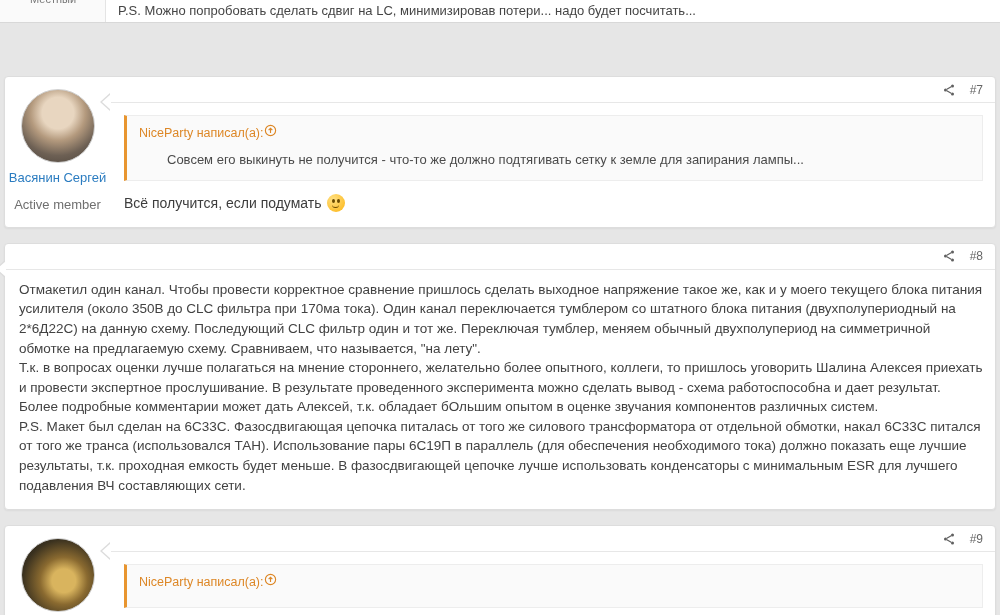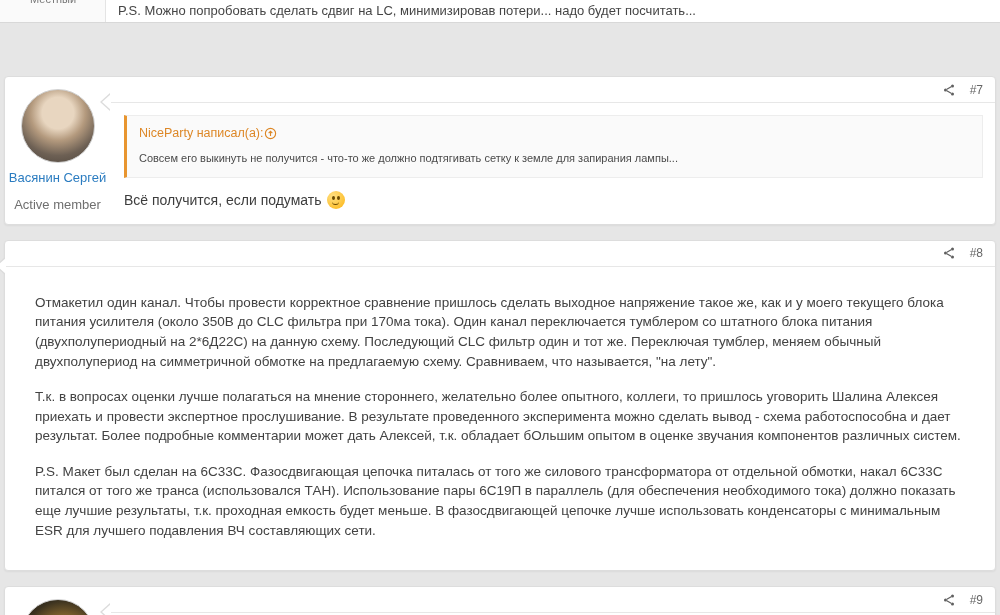--- a/index.html
+++ b/index.html
@@ -51,26 +51,26 @@
   .share-btn{color:#5f5f5f;display:flex;align-items:center;cursor:pointer;}
   .post-num{font-size:12px;color:#666;cursor:pointer;text-decoration:none;}
   .msg-body{padding:10px 12px 14px 14px;font-size:13.5px;line-height:1.45;color:#424242;}
 
   .bbquote{
     background:#fafafa;border:1px solid #ededed;border-left:3px solid #e8952f;
     margin:2px 0 12px;
   }
   .bbquote .attr{
     padding:8px 12px 2px;color:#dd8726;font-size:12.5px;cursor:pointer;
-    display:flex;align-items:center;
+    display:flex;align-items:flex-start;
   }
-  .bbquote .qbody{padding:6px 12px 10px;color:#4a4a4a;font-size:11px;line-height:1.5;}
+  .bbquote .qbody{padding:6px 12px 10px;color:#4a4a4a;font-size:13px;line-height:1.5;margin-left:28px;}
   .reply-line{margin-top:0;font-size:14px;color:#3d3d3d;display:flex;align-items:center;gap:5px;}
 
-  .para{margin:16px;}
+  .para{margin:0;}
 
   .qclip{position:relative;max-height:112px;overflow:hidden;padding:4px 12px 10px;}
 
   .smiley{display:inline-block;width:18px;height:18px;border-radius:50%;
     background:radial-gradient(circle at 35% 30%,#ffe082,#fdbf2d 75%);
     position:relative;vertical-align:-4px;flex:none;}
   .smiley .eye{position:absolute;width:3px;height:4px;background:#6b4a00;border-radius:50%;top:5px;}
   .smiley .eye.l{left:5px;}
   .smiley .eye.r{right:5px;}
   .smiley .mouth{position:absolute;left:5.5px;right:5.5px;bottom:3.5px;height:4px;

